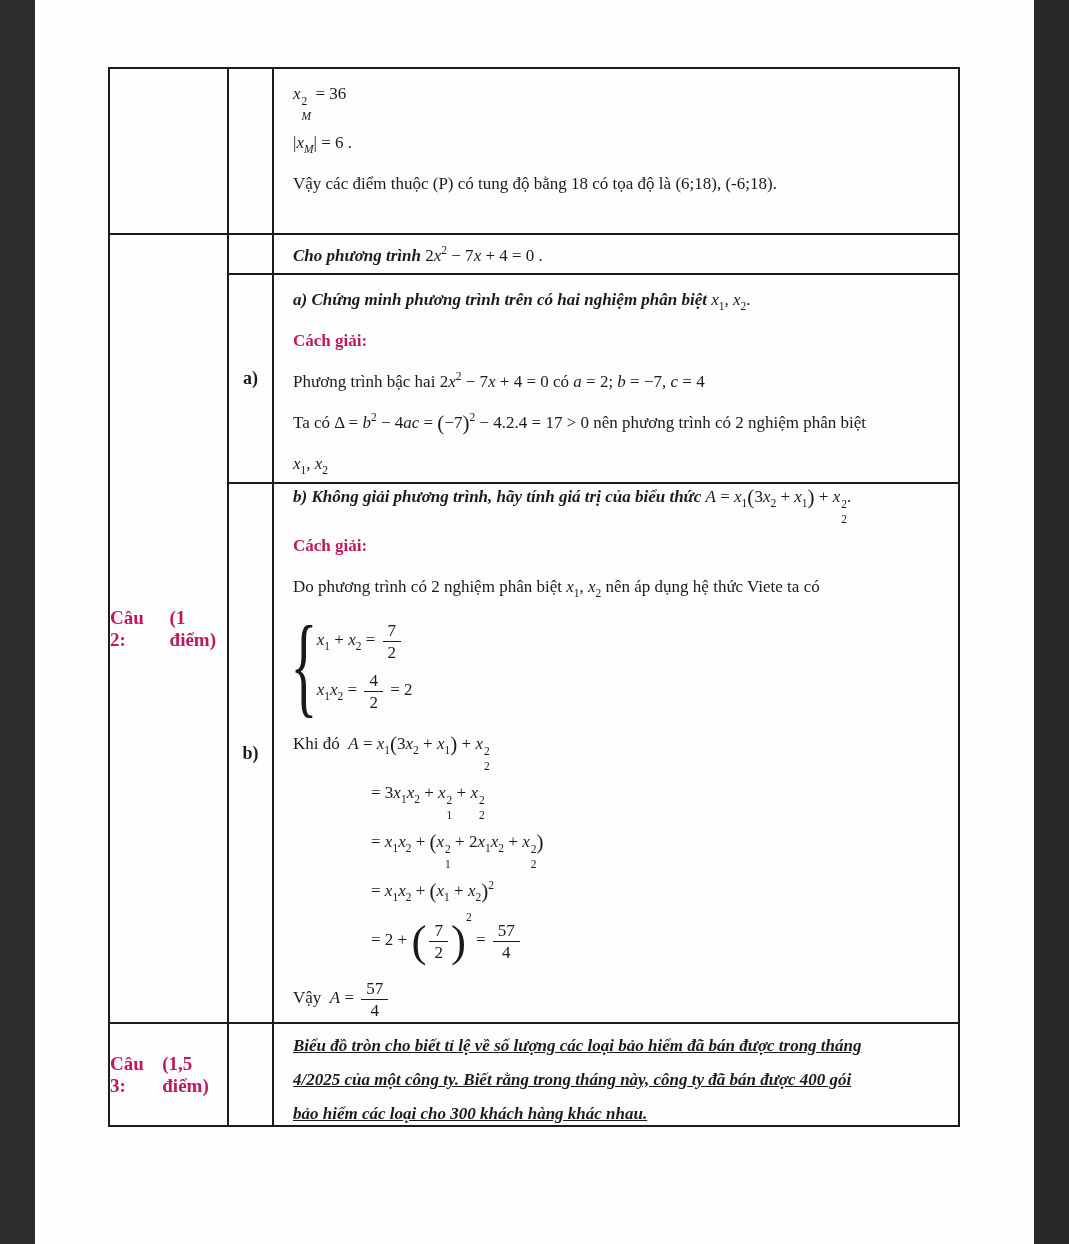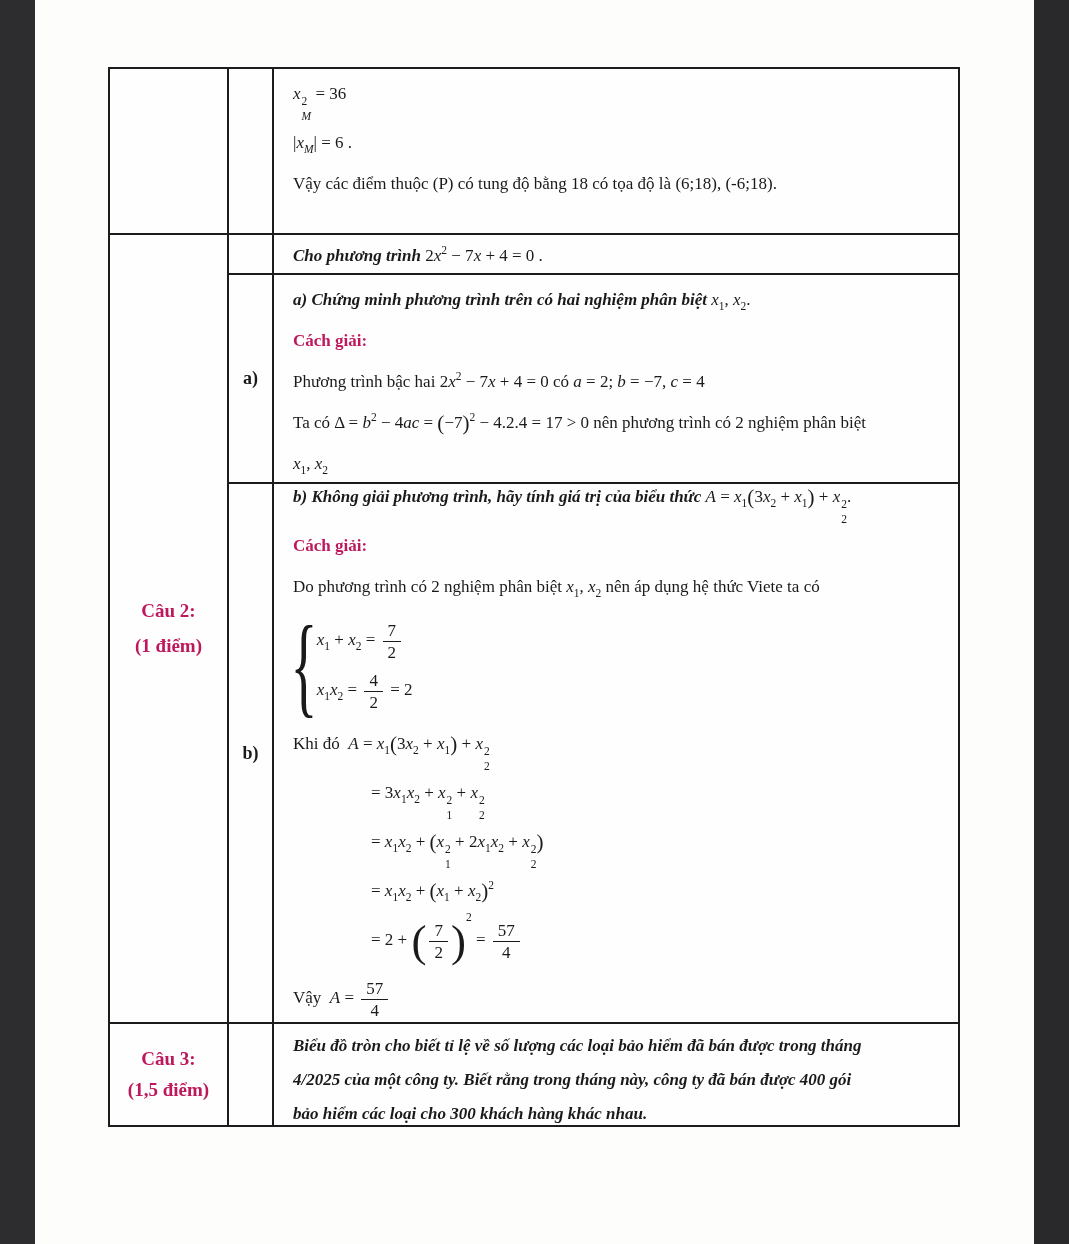--- a/index.html
+++ b/index.html
@@ -13,34 +13,34 @@
 
   .table{
     position:absolute;left:108px;top:67px;width:852px;height:1060px;
     border:2px solid #1c1c1c;box-sizing:border-box;background:#fefefe;
   }
   .vline,.hline{position:absolute;background:#1c1c1c;}
   .vline{width:2px;top:0;bottom:0;}
   .hline{height:2px;}
 
   .cell{position:absolute;box-sizing:border-box;}
-  .qcell{display:flex;flex-direction:column;align-items:center;justify-content:center;gap:13px;text-align:left;}
+  .qcell{display:flex;flex-direction:row;align-items:center;justify-content:center;gap:13px;text-align:left;}
   .redb{color:#be185d;font-weight:bold;}
   .qcell .redb{font-size:19px;}
   .plabel{display:flex;align-items:center;justify-content:center;font-weight:bold;font-size:18px;}
 
   .content{position:absolute;left:174px;width:676px;padding:2px 0 0 9px;box-sizing:border-box;}
 
   .line{line-height:41px;font-size:17px;white-space:nowrap;}
   .line span{white-space:pre;}
   .line.tall{line-height:58px;}
   .line.xtall{line-height:116px;}
   .line.indent{padding-left:78px;}
   #r2-content .line{line-height:38px;}
-  #r5-content .line{line-height:34px;}
+  #r5-content .line{line-height:34px;text-decoration:underline;}
 
   .mi{font-style:italic;}
   .mbi{font-style:italic;font-weight:bold;}
   .rm{font-style:normal;}
   sub{font-size:11.5px;line-height:0;vertical-align:-5px;}
   sup{font-size:11.5px;line-height:0;vertical-align:7px;}
 
   .frac{display:inline-flex;flex-direction:column;align-items:center;vertical-align:middle;
         margin:0 3px;line-height:1.12;font-style:normal;}
   .fr-n{display:block;padding:0 5px 1px;border-bottom:1.6px solid #1a1a1a;}

